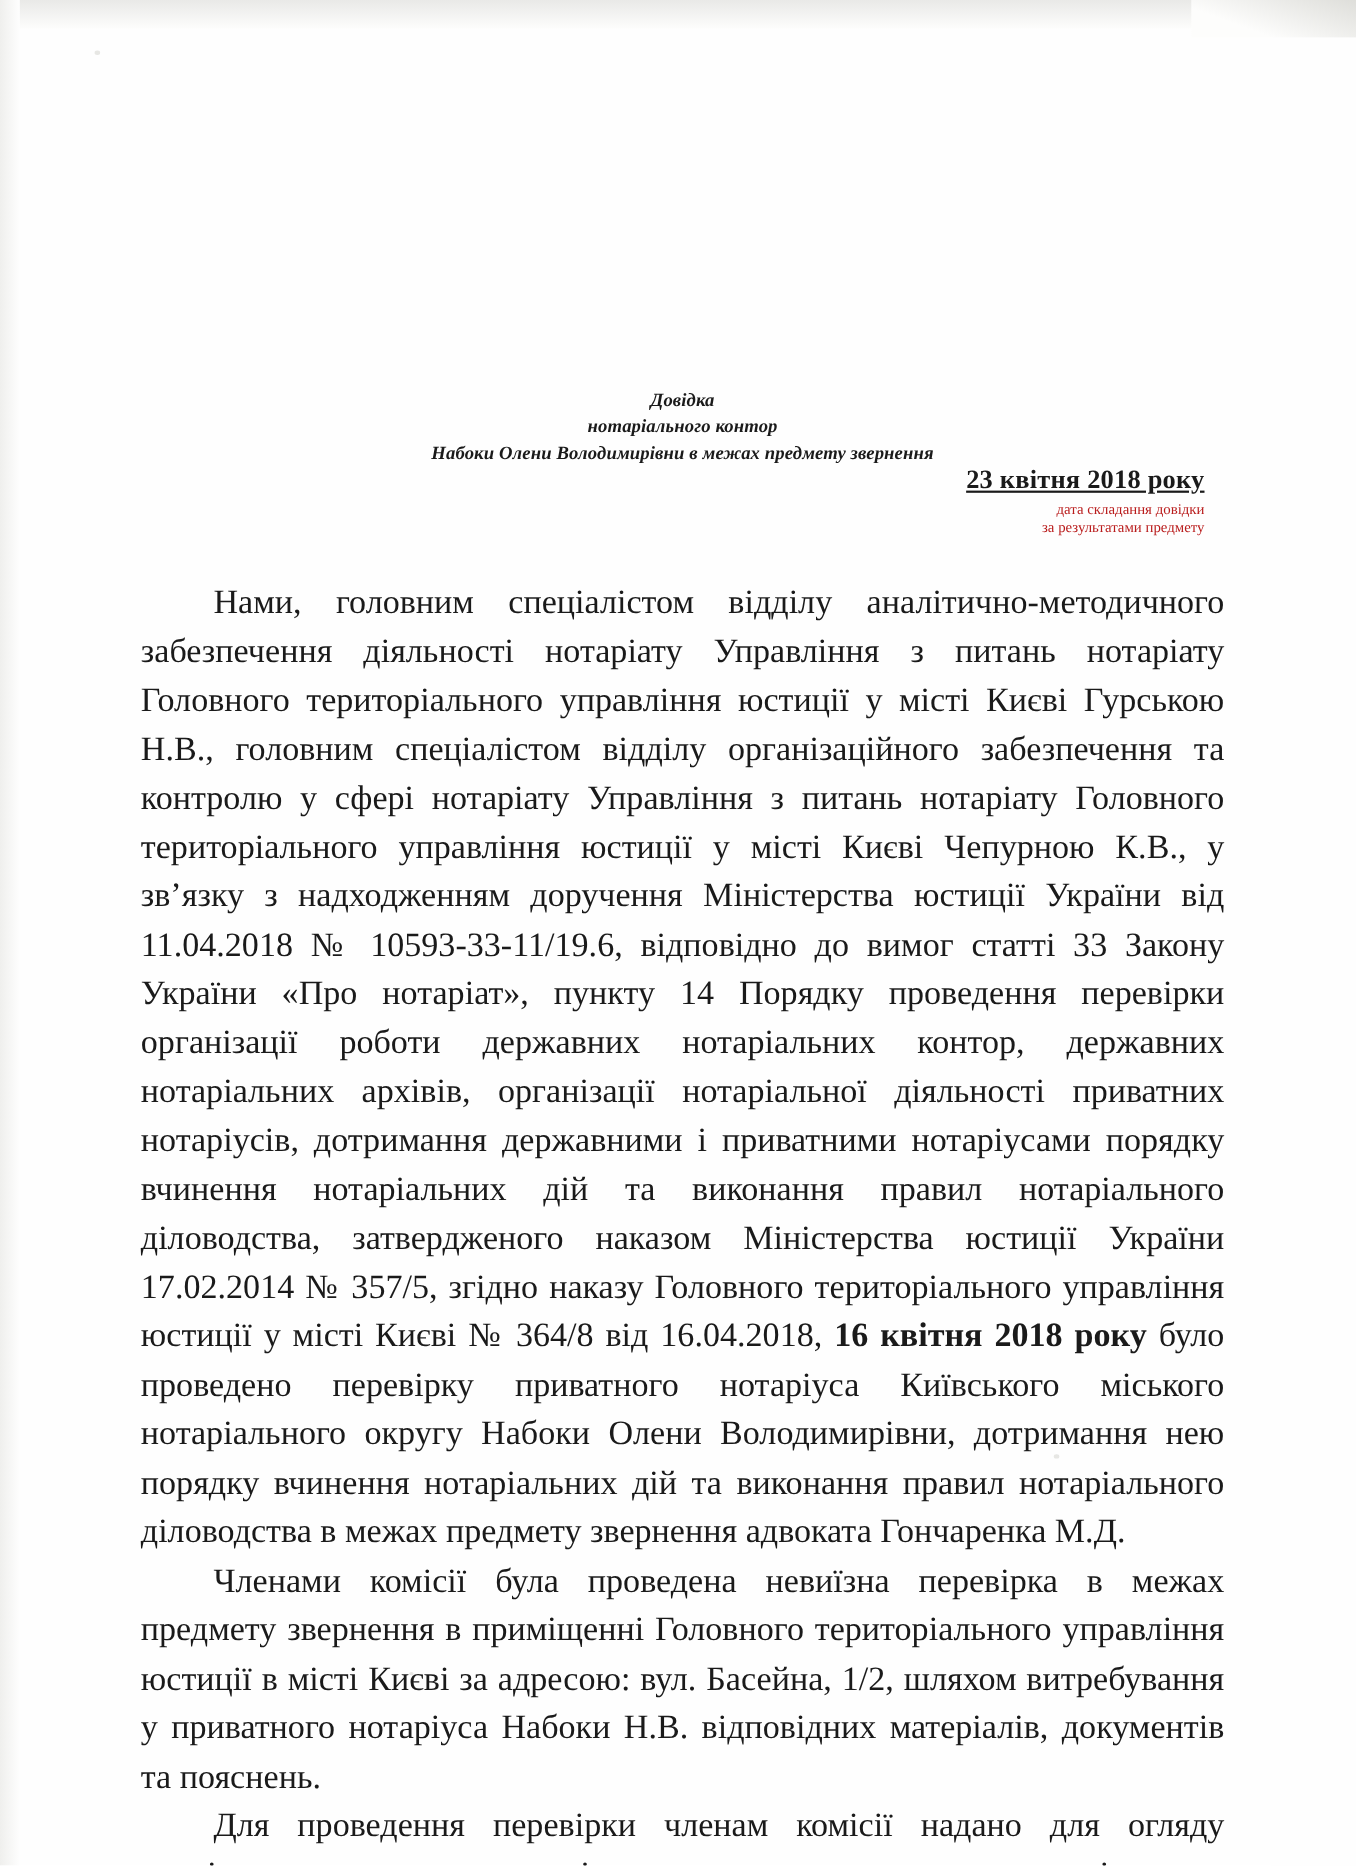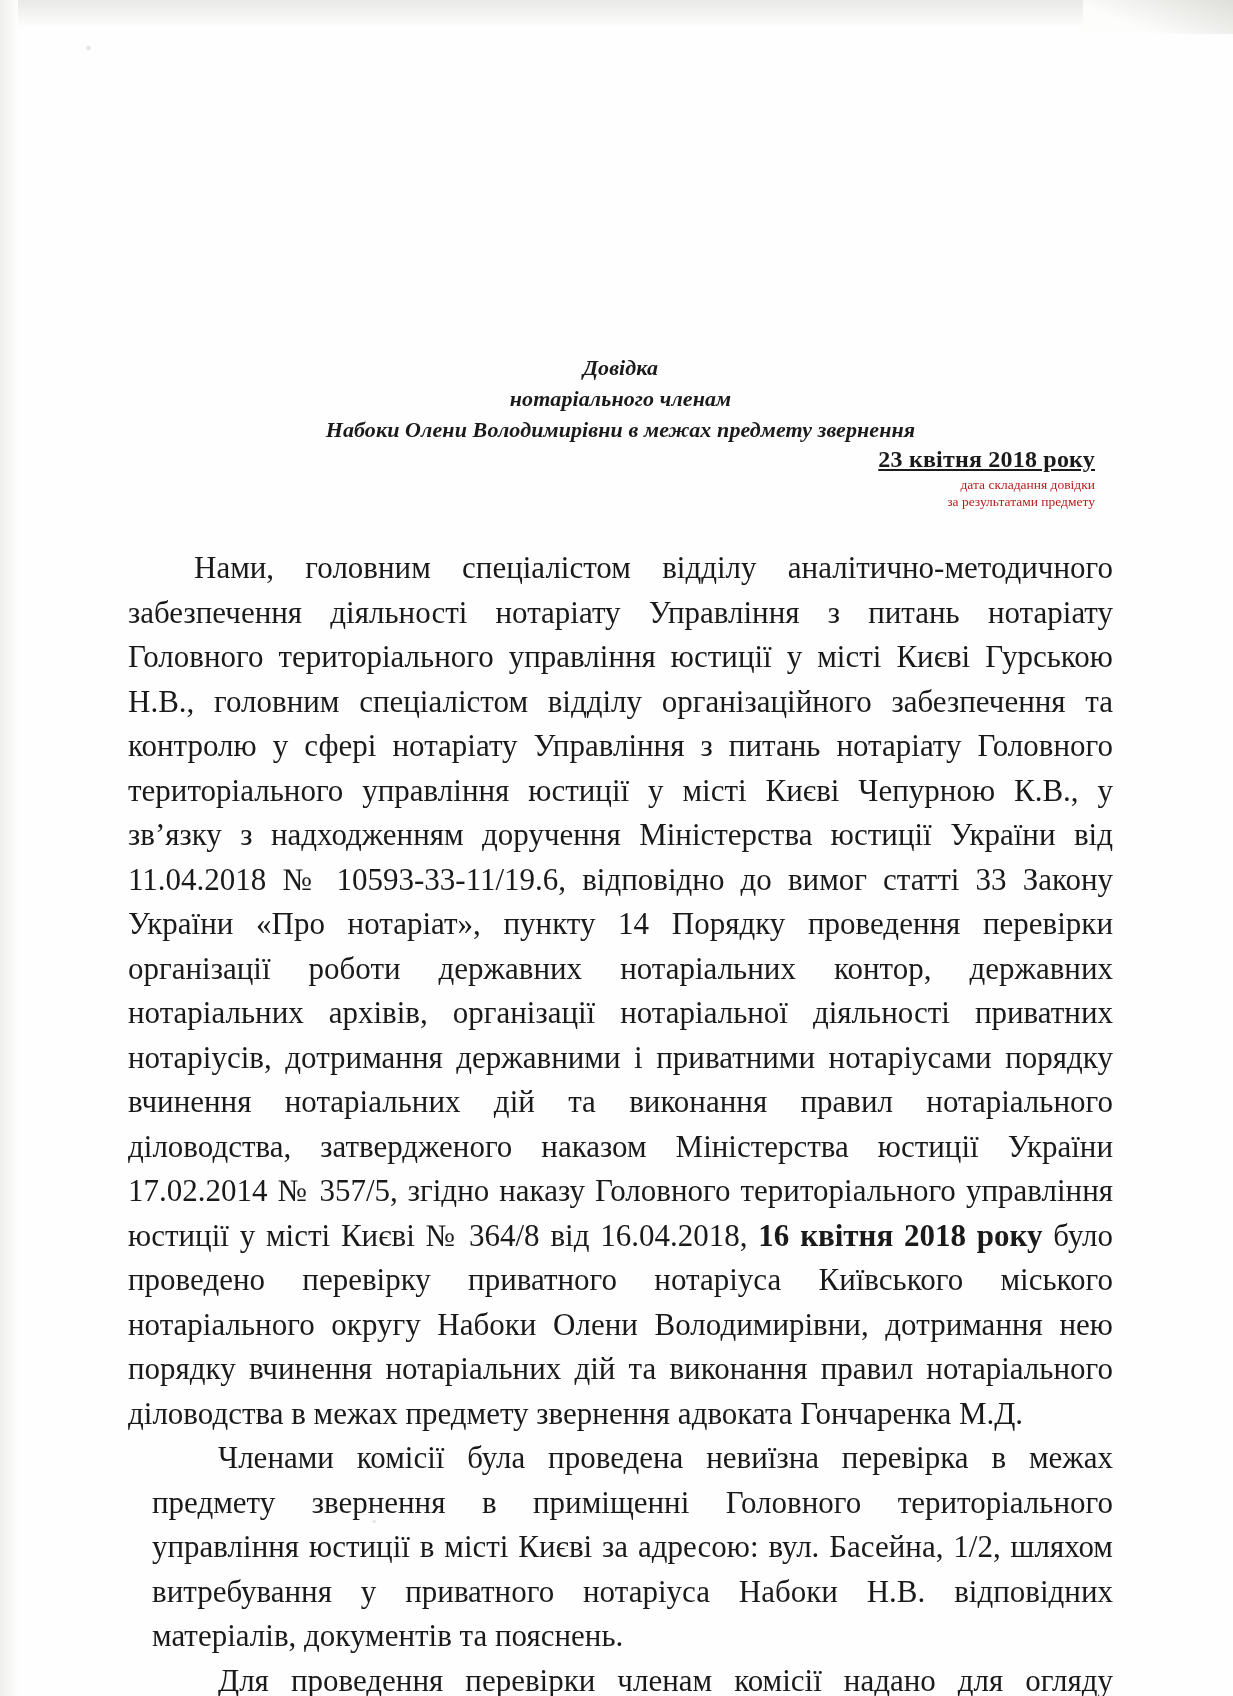--- a/index.html
+++ b/index.html
@@ -47,21 +47,21 @@
     position: absolute;
     left: 128px;
     right: 120px;
     top: 352px;
   }
 
   .title-block {
     text-align: center;
     font-weight: bold;
     font-style: italic;
-    font-size: 22px;
+    font-size: 17px;
     line-height: 1.42;
     letter-spacing: 0.1px;
   }
   .title-line-1 { }
   .title-line-2 { }
   .title-line-3 { }
   .title-line-4 { }
 
   .date-block {
     text-align: right;
@@ -87,21 +87,20 @@
     text-align: justify;
     text-justify: inter-word;
     hyphens: none;
   }
   .body-text p {
     margin: 0;
     text-indent: 66px;
   }
   .body-text p + p {
     margin-top: 0;
-    margin-left: 24px;
   }
   b { font-weight: bold; }
 
   
   .speck {
     position: absolute;
     background: #cfcfca;
     border-radius: 50%;
     opacity: .5;
     pointer-events: none;
@@ -116,21 +115,21 @@
   <div class="scan-corner"></div>
 
   <div class="speck" style="left:86px;  top:46px;  width:5px; height:4px;"></div>
   <div class="speck" style="left:372px; top:1520px; width:4px; height:3px;"></div>
   <div class="speck" style="left:958px; top:1322px; width:5px; height:4px;"></div>
 
   <div class="content">
 
     <div class="title-block">
       <div class="title-line-1">Довідка</div>
-      <div class="title-line-3">нотаріального членам</div>
+      <div class="title-line-3">нотаріального контор</div>
       <div class="title-line-4">Набоки Олени Володимирівни в межах предмету звернення</div>
     </div>
 
     <div class="date-block">
       <div class="date-main">23 квітня 2018 року</div>
       <div class="date-sub">дата складання довідки</div>
       <div class="date-sub" style="margin-top:0">за результатами предмету</div>
     </div>
 
     <div class="body-text">

